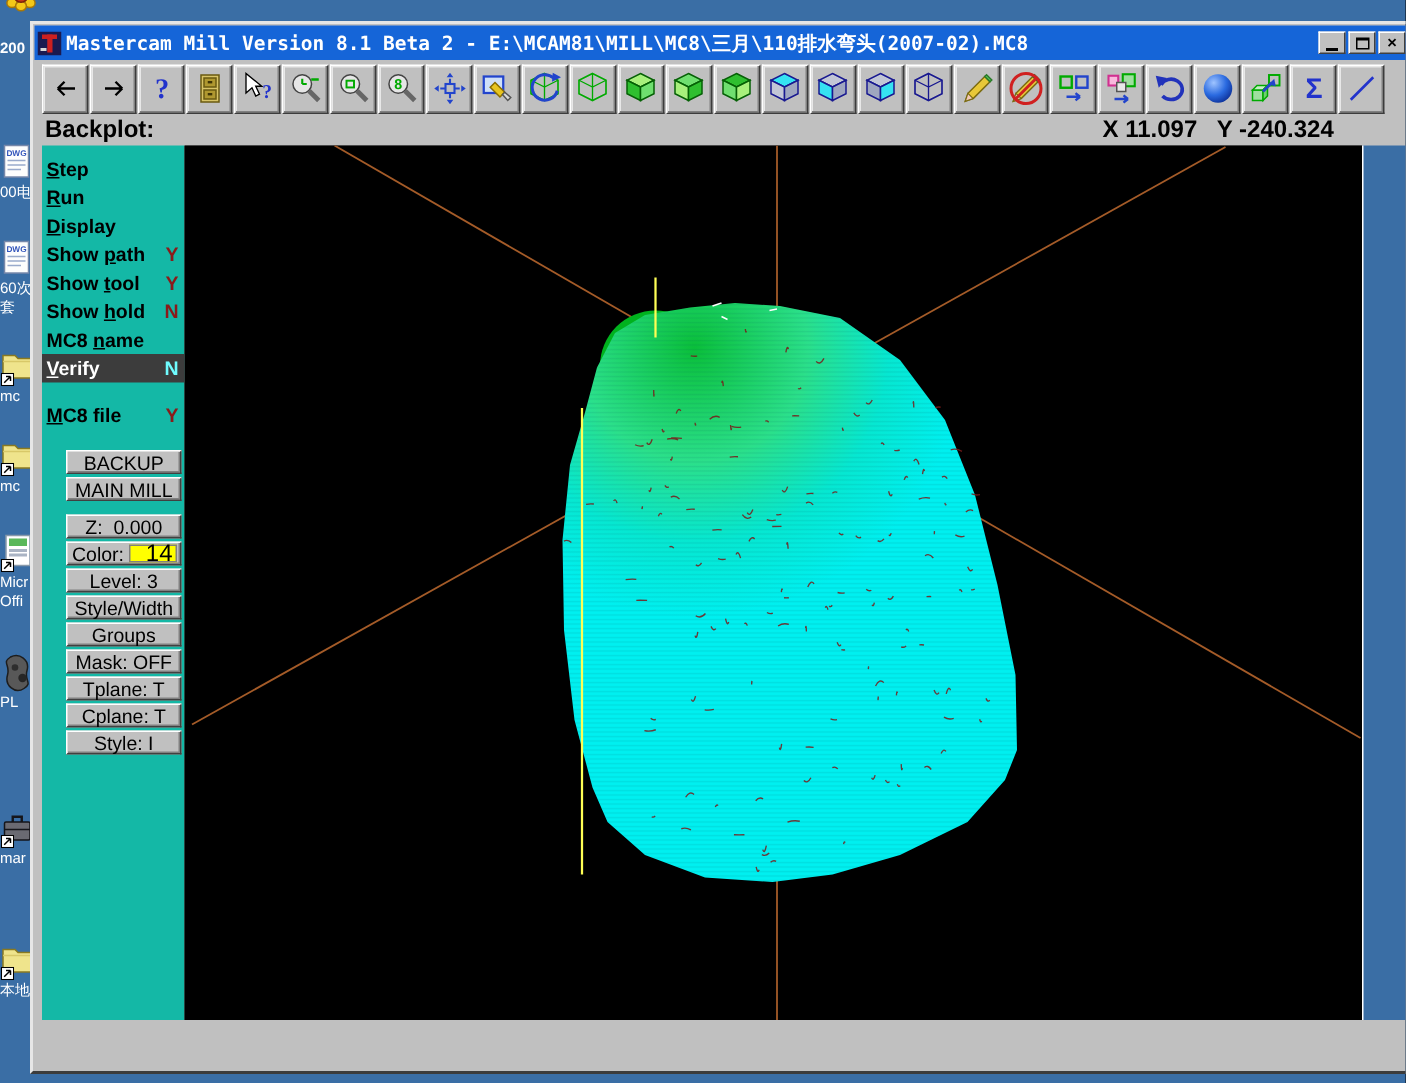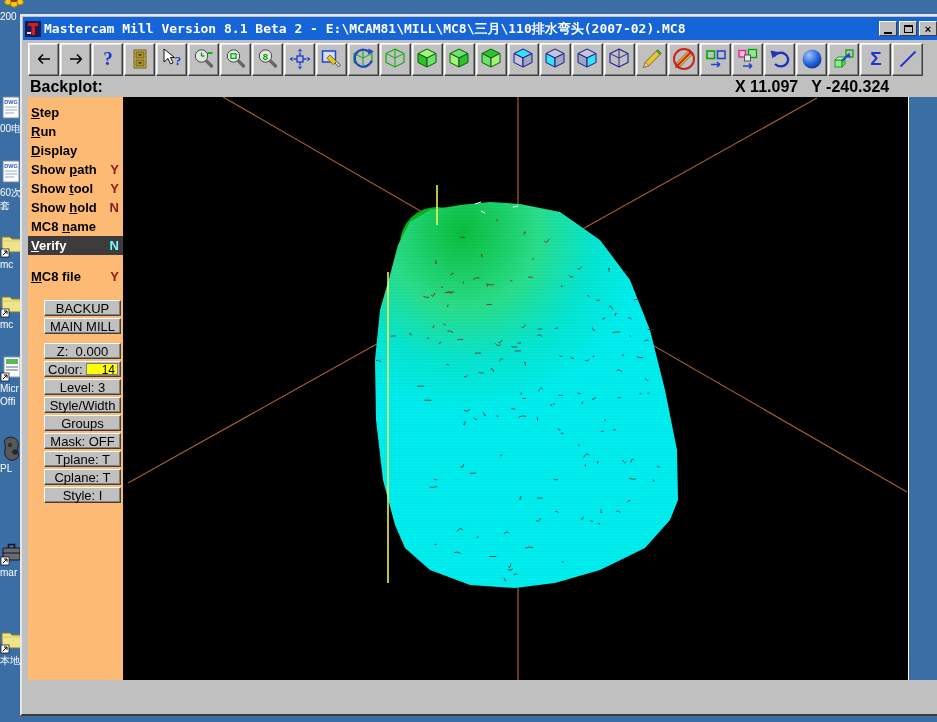--- a/index.html
+++ b/index.html
@@ -18,33 +18,33 @@
  display:flex;align-items:center;justify-content:center;font-size:11px;font-weight:bold;color:#000}
 .gmin{display:block;width:8px;height:2px;background:#000;margin-top:8px}
 .gmax{display:block;width:9px;height:8px;border:1px solid #000;border-top:2px solid #000}
 .gcls{line-height:10px}
 .toolbar{height:37px;padding:2px 0 1px 6px;display:flex;gap:1px;align-items:center;flex:0 0 auto}
 .tool{width:31px;height:33px;background:#C0C0C0;border:1px solid;border-color:#fff #3c3c3c #3c3c3c #fff;
  box-shadow:inset -1px -1px 0 #808080,inset 1px 1px 0 #e8e8e8;display:flex;align-items:center;justify-content:center}
 .prompt{height:20px;position:relative;padding-left:8px;font-weight:bold;font-size:16px;line-height:19px;flex:0 0 auto}
 .coords{position:absolute;left:713px;top:0;white-space:pre}
 .main{display:flex;height:583px;padding-left:6px;flex:0 0 auto}
-.sidebar{width:95px;background:#fdba74;font-weight:bold;font-size:13px}
+.sidebar{width:95px;background:#14b8a6;font-weight:bold;font-size:13px}
 #menu{padding-top:6px}
 .mrow{height:19px;line-height:19px;padding:0 3px;position:relative;white-space:nowrap}
 .mrow u{text-decoration:underline}
 .mval{position:absolute;right:4px;top:0;color:#8B1A1A}
 .sel{background:#3C3C3C;color:#fff}
 .sel .mval{color:#6ffcff}
 .mspacer{height:12px}
 #nav{margin-top:14px}
 .sbtn{height:16px;margin:0 2px 2px 16px;background:#C0C0C0;border:1px solid;border-color:#fff #404040 #404040 #fff;
  box-shadow:inset -1px -1px 0 #808080;display:flex;align-items:center;justify-content:center;font-weight:normal;font-size:13px;white-space:pre}
 #settings{margin-top:9px}
-.badge{flex:1;margin:1px 2px 1px 3px;background:#FFFF00;border:1px solid #808080;text-align:right;padding-right:2px;height:12px;line-height:12px;font-size:12px}
+.badge{flex:1;margin:1px 2px 1px 3px;background:#FFFF00;border:1px solid #808080;text-align:right;padding-right:2px;height:12px;line-height:12px;font-size:16px}
 .setlab{padding-left:3px}
 .graphics{width:785px;height:583px;background:#000;flex:0 0 auto}
 .bstrip{flex:1;background:#3A6EA5;border-left:1px solid #fff}
 .statusrow{display:flex;height:32px;padding-left:6px;flex:0 0 auto}
 .status{width:880px;background:#C0C0C0;border-top:1px solid #f2f2f2;padding:2px 0 0 7px;font-weight:bold;font-size:12.5px;line-height:14px;white-space:nowrap}
 svg{display:block}
 </style>
 </head>
 <body>
 
@@ -52,21 +52,21 @@
     <div class="dicon" style="top: -6px;"><span><svg width="28" height="16" viewBox="0 0 28 16">
           <g stroke="#a87808">
             <ellipse cx="6" cy="2" rx="3.4" ry="3" fill="#f4c818"></ellipse>
             <ellipse cx="22" cy="2" rx="3.4" ry="3" fill="#f4c818"></ellipse>
             <ellipse cx="8" cy="8" rx="3.4" ry="3" fill="#f4c818"></ellipse>
             <ellipse cx="20" cy="8" rx="3.4" ry="3" fill="#f4c818"></ellipse>
             <ellipse cx="14" cy="10" rx="3.6" ry="3.2" fill="#f4c818"></ellipse>
           </g>
           <circle cx="14" cy="3" r="4.5" fill="#c23b18" stroke="#7a200c"></circle>
         </svg></span></div>
-    <div class="dicon" style="top: 10px;">
+    <div class="dicon" style="top: 26px; font-weight: bold;">
       <div class="dlabel">200</div>
     </div>
     <div class="dicon" style="top: 96px;"><span><svg width="22" height="26" viewBox="0 0 22 26">
           <rect x="3" y="1" width="16" height="21" fill="#fdfdfd" stroke="#7788aa"></rect>
           <text x="11" y="8" font-size="5.5" fill="#3355bb" text-anchor="middle" font-weight="bold" font-family="'Liberation Sans',sans-serif">DWG</text>
           <path d="M5 11h12M5 14h12M5 17h9" stroke="#99aacc"></path>
         </svg></span><div class="dlabel">00电</div></div>
     <div class="dicon" style="top: 160px;"><span><svg width="22" height="26" viewBox="0 0 22 26">
           <rect x="3" y="1" width="16" height="21" fill="#fdfdfd" stroke="#7788aa"></rect>
           <text x="11" y="8" font-size="5.5" fill="#3355bb" text-anchor="middle" font-weight="bold" font-family="'Liberation Sans',sans-serif">DWG</text>

